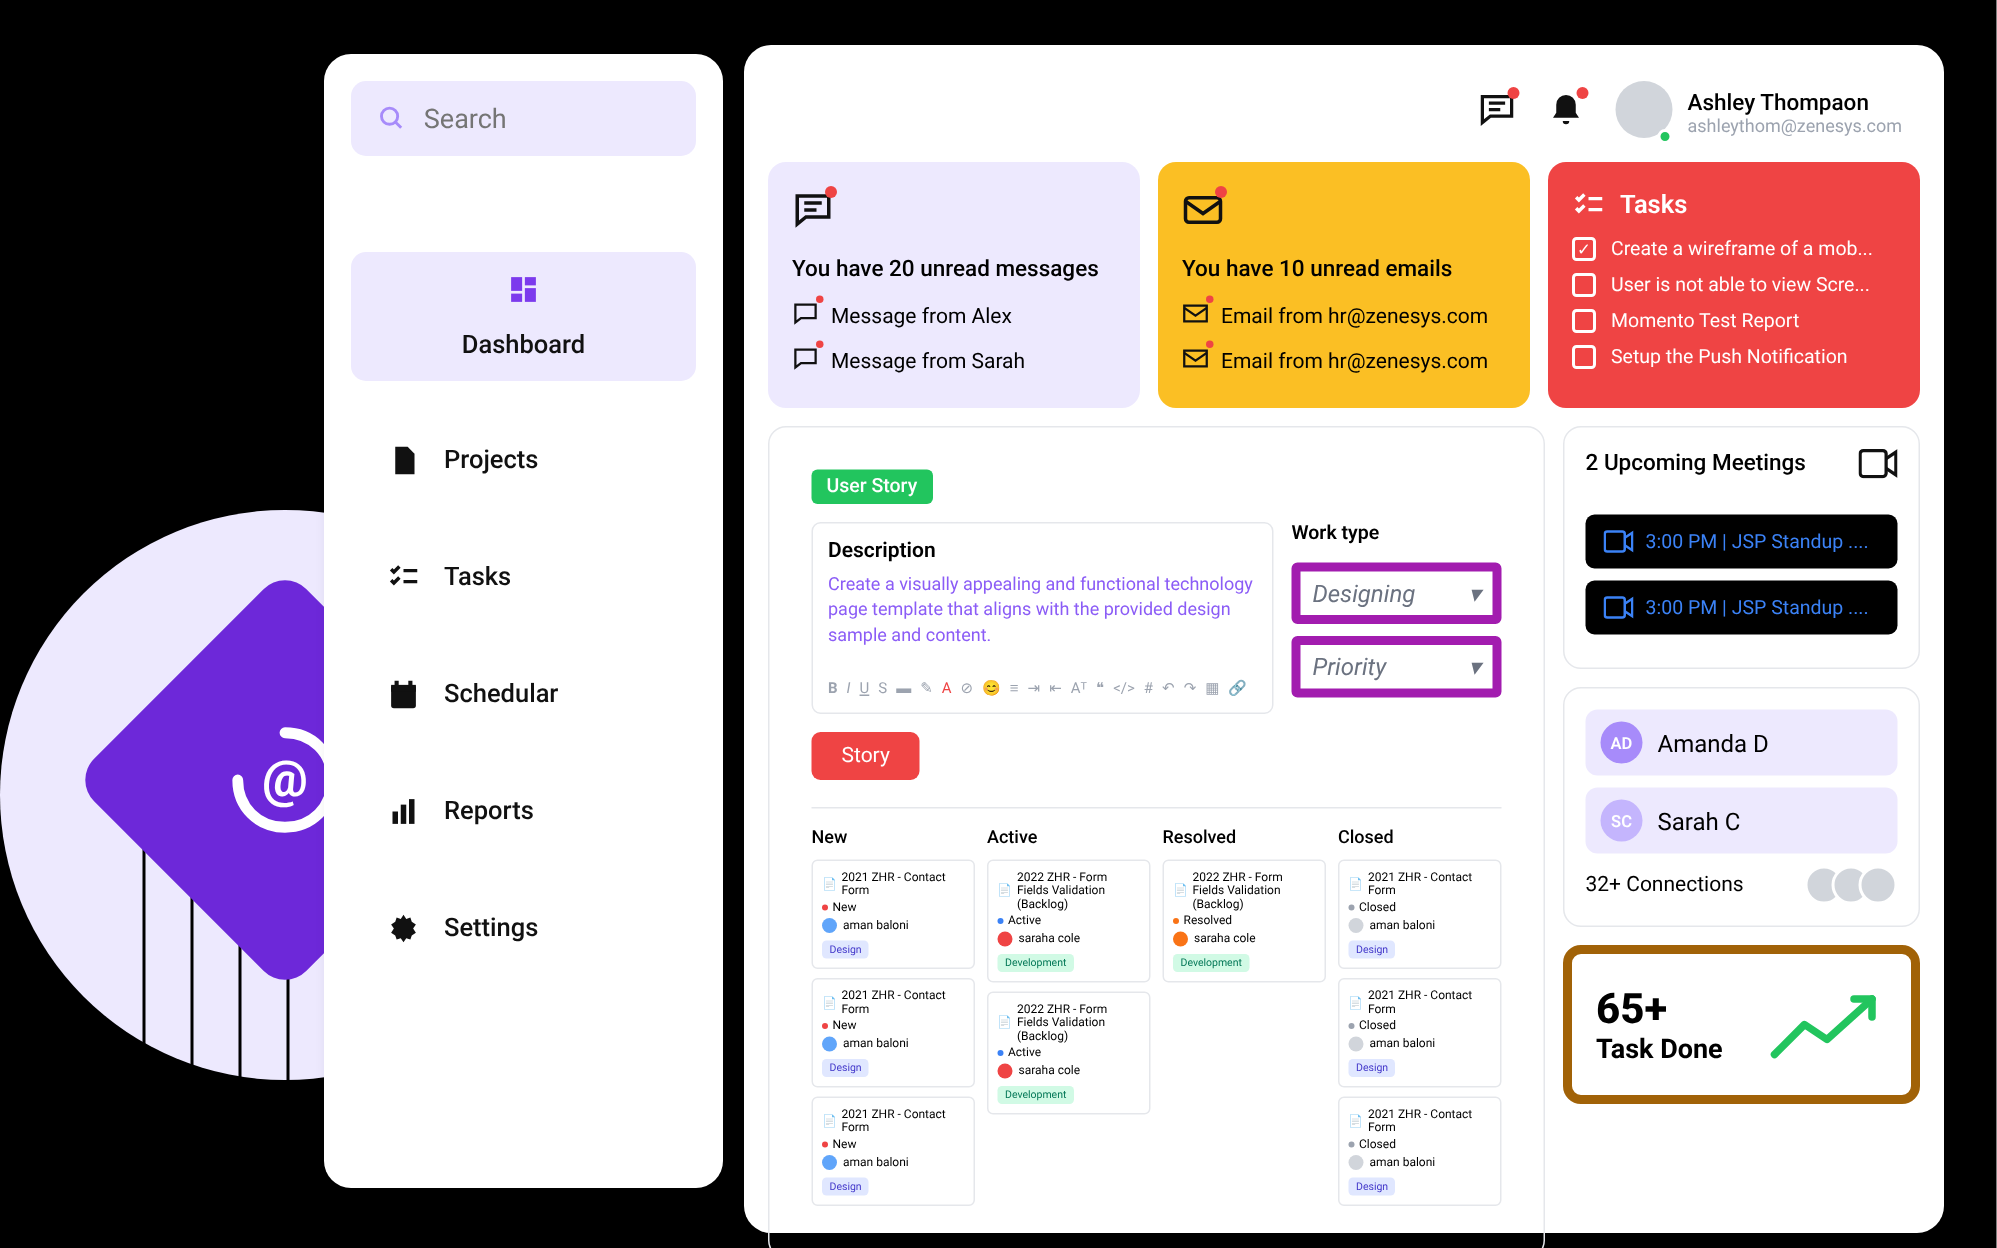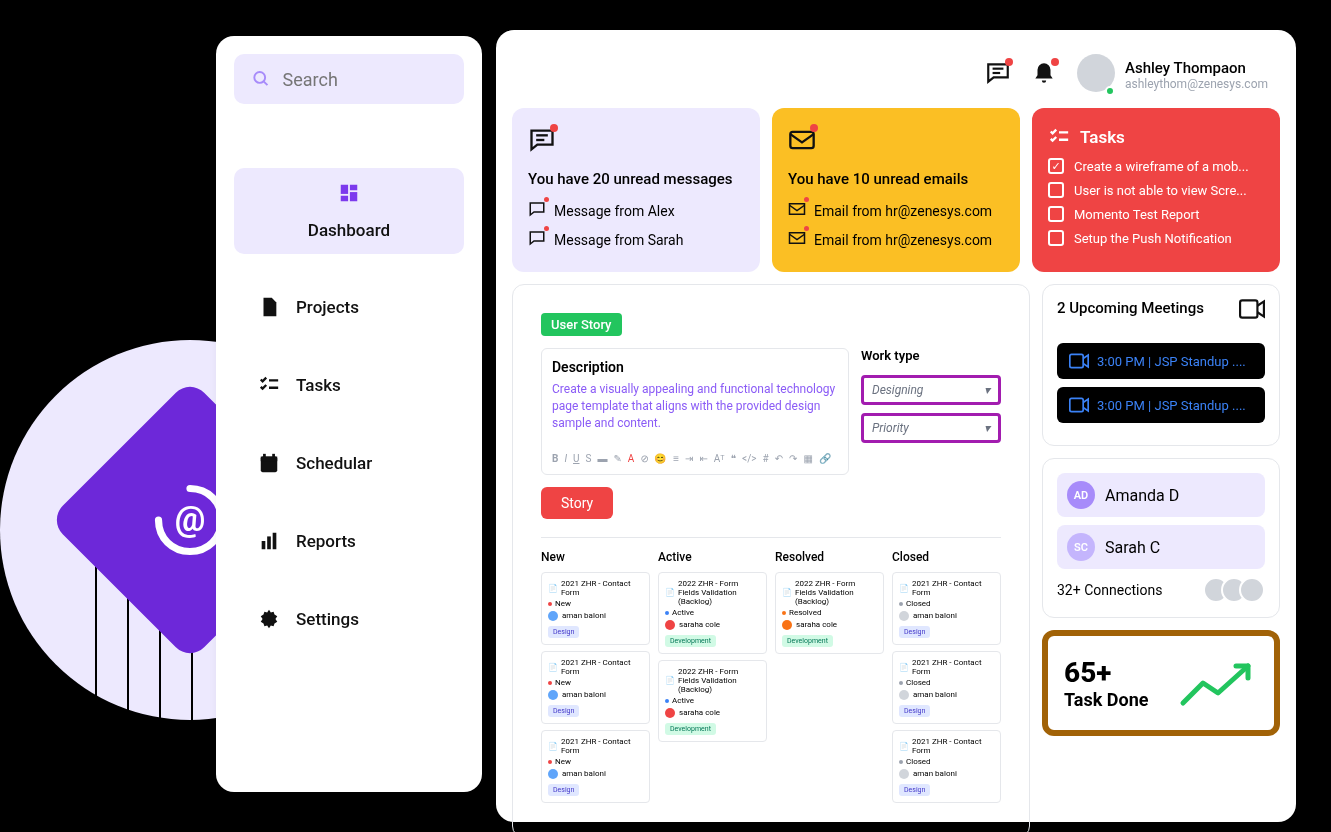--- a/index.html
+++ b/index.html
@@ -56,21 +56,21 @@
 .story-head { display: flex; align-items: center; gap: 10px; margin-bottom: 12px; }
 .badge-green { background: #22c55e; color: #fff; padding: 4px 10px; border-radius: 4px; font-size: 13px; font-weight: 500; }
 .story-title { font-size: 17px; font-weight: 700; }
 .desc-row { display: flex; gap: 12px; }
 .desc-box { flex: 1; border: 1px solid #e5e7eb; border-radius: 6px; padding: 10px; }
 .desc-label { font-size: 14px; font-weight: 600; margin-bottom: 6px; }
 .desc-text { font-size: 12px; color: #8b5cf6; line-height: 1.4; }
 .toolbar-row { display: flex; gap: 6px; margin-top: 22px; font-size: 10px; color: #9ca3af; flex-wrap: wrap; align-items: center; }
 .toolbar-row span { cursor: pointer; }
 .dropdowns { width: 140px; display: flex; flex-direction: column; gap: 8px; }
-.dd { border: 3px solid #a21caf; border-radius: 4px; padding: 5px 8px; font-size: 12px; font-style: italic; color: #6b7280; display: flex; justify-content: space-between; align-items: center; }
+.dd { border: 6px solid #a21caf; border-radius: 4px; padding: 5px 8px; font-size: 16px; font-style: italic; color: #6b7280; display: flex; justify-content: space-between; align-items: center; }
 .wt-label { font-size: 13px; font-weight: 600; margin-bottom: 4px; }
 .save-btn { background: #ef4444; color: #fff; border: none; padding: 8px 20px; border-radius: 6px; font-size: 14px; margin-top: 12px; cursor: pointer; }
 
 .kanban { display: flex; gap: 8px; margin-top: 18px; border-top: 1px solid #e5e7eb; padding-top: 12px; }
 .kcol { flex: 1; }
 .kcol-head { font-size: 12px; font-weight: 500; margin-bottom: 8px; }
 .kcard { border: 1px solid #e5e7eb; border-radius: 4px; padding: 6px; margin-bottom: 6px; font-size: 8px; }
 .kcard-title { display: flex; align-items: center; gap: 3px; }
 .kcard-status { display: flex; align-items: center; gap: 3px; margin: 2px 0; }
 .kcard-status .dot { width: 4px; height: 4px; border-radius: 50%; }

